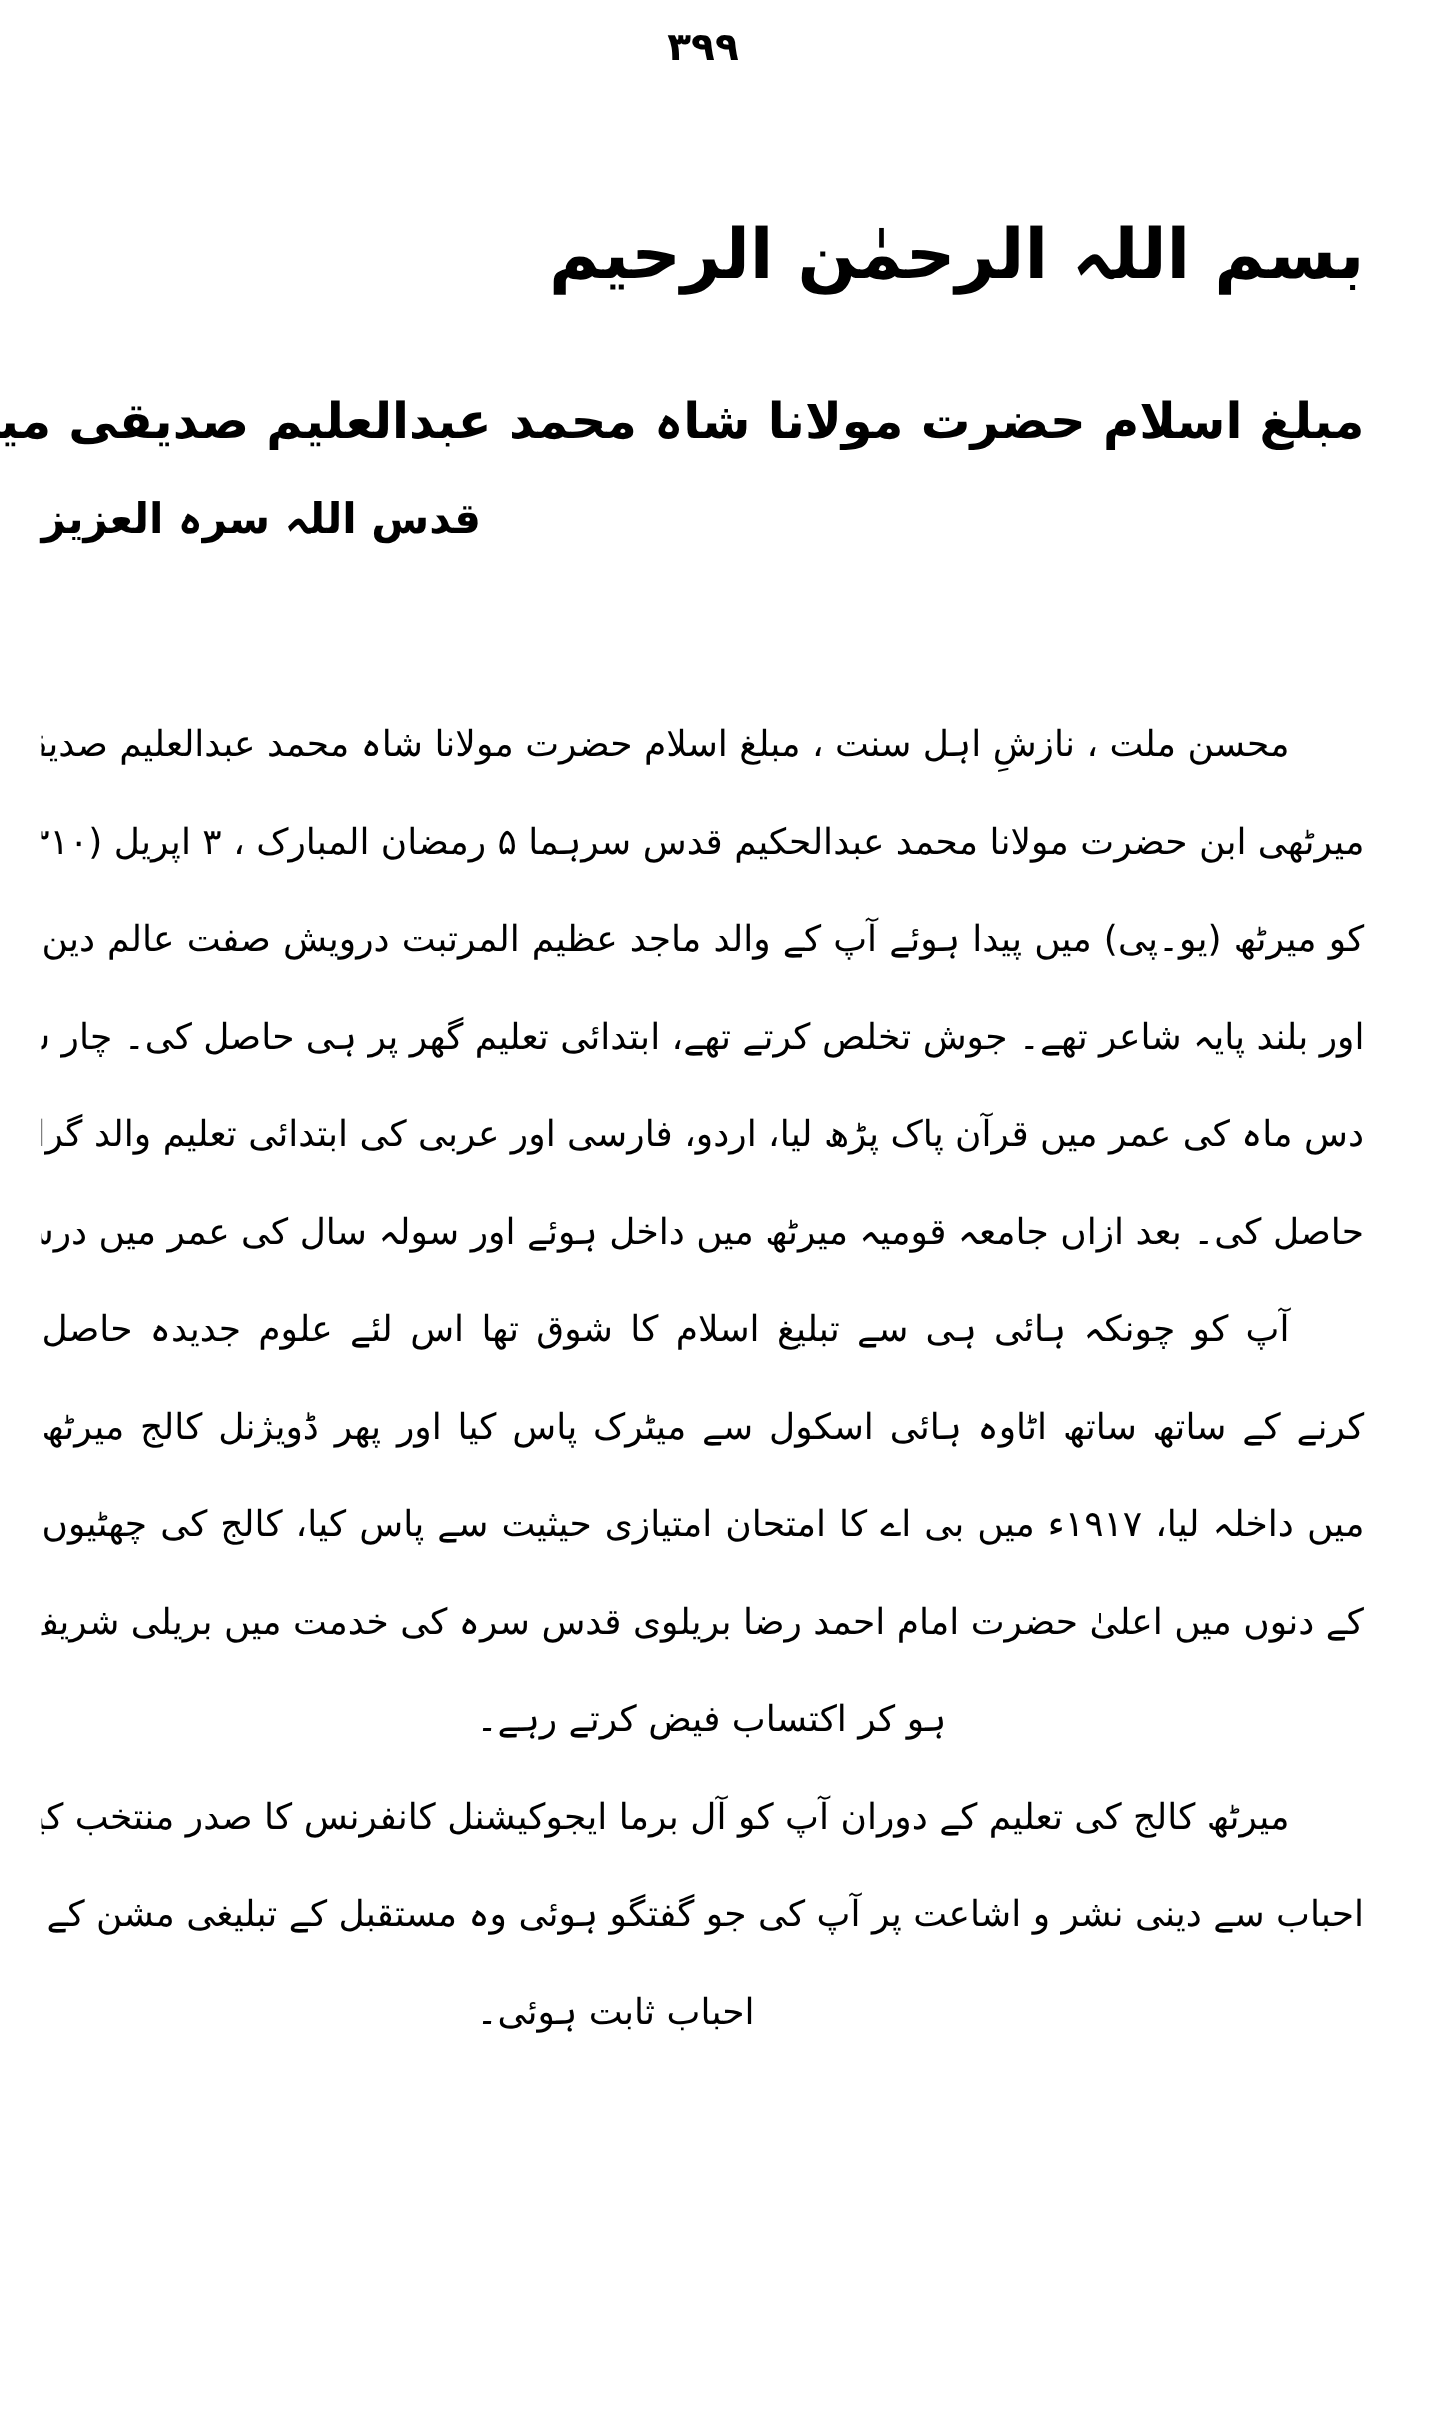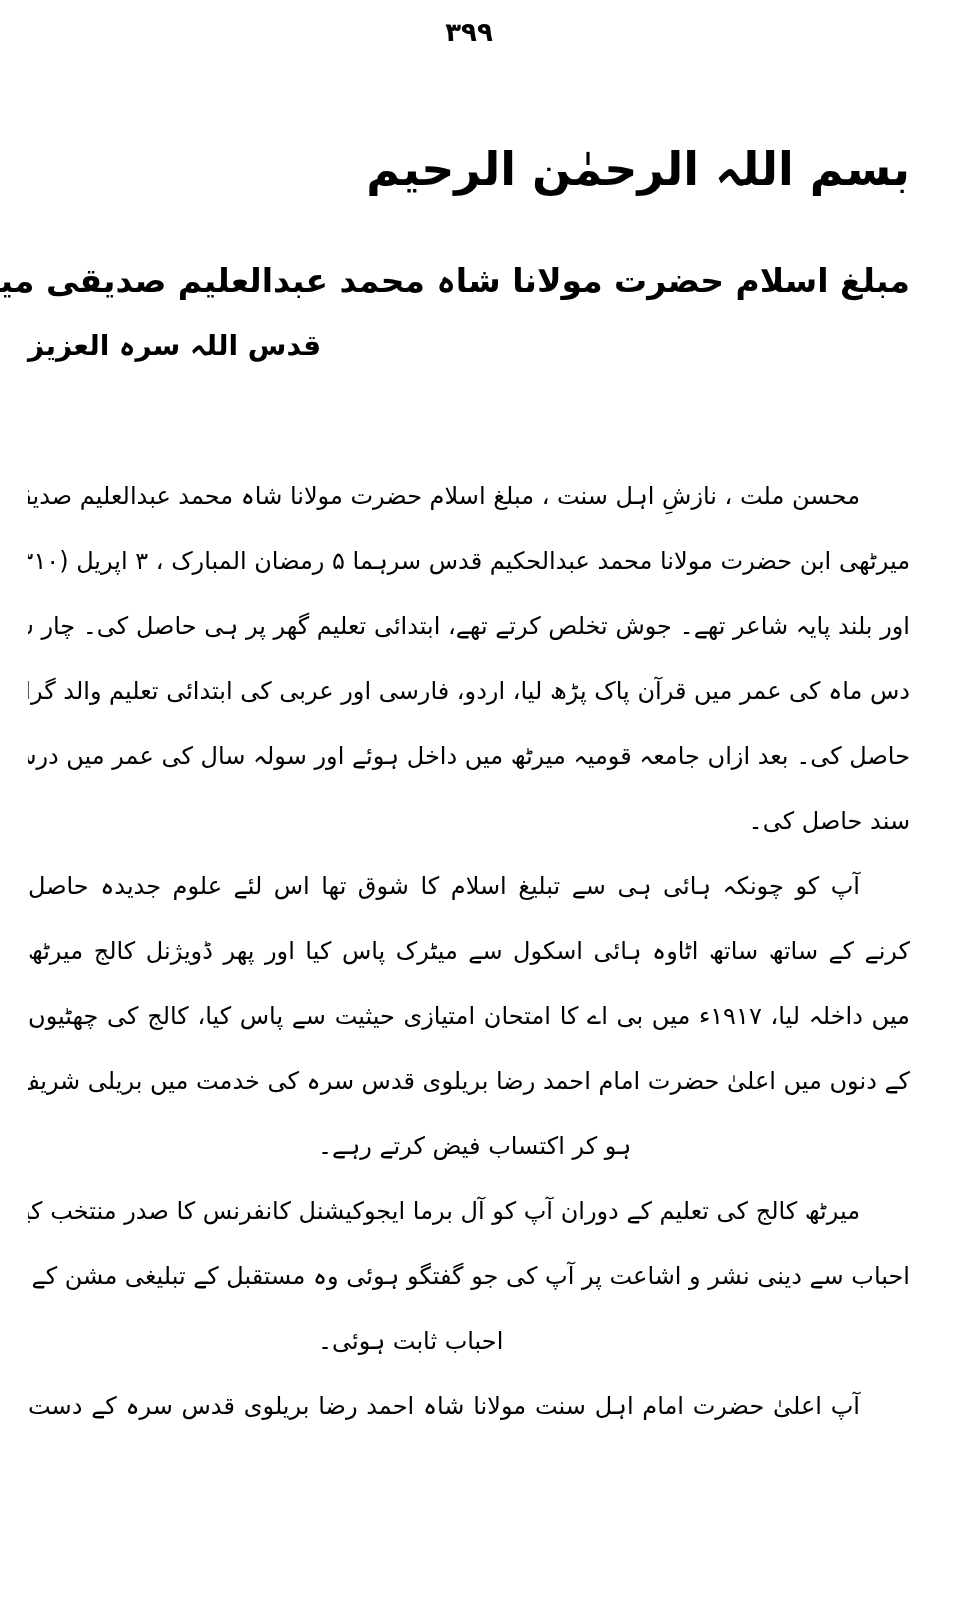--- a/index.html
+++ b/index.html
@@ -70,34 +70,31 @@
 
 <div class="page" style="background: rgb(255, 255, 255); color: rgb(0, 0, 0);">
   <div class="page-number">۳۹۹</div>
   <div class="bismillah">بسم اللہ الرحمٰن الرحیم</div>
   <div class="title">مبلغ اسلام حضرت مولانا شاہ محمد عبدالعلیم صدیقی میرٹھی</div>
   <div class="subtitle">قدس اللہ سرہ العزیز</div>
   <div class="body-text">
       <div class="para">
         <div class="line first">محسن ملت ، نازشِ اہل سنت ، مبلغ اسلام حضرت مولانا شاہ محمد عبدالعلیم صدیقی</div>
         <div class="line">میرٹھی ابن حضرت مولانا محمد عبدالحکیم قدس سرہما ۵ رمضان المبارک ، ۳ اپریل (۱۳۱۰ھ/۱۸۹۲ء)</div>
+        <div class="line">کو میرٹھ (یو۔پی) میں پیدا ہوئے آپ کے والد ماجد عظیم المرتبت درویش صفت عالم دین</div>
         <div class="line">اور بلند پایہ شاعر تھے۔ جوش تخلص کرتے تھے، ابتدائی تعلیم گھر پر ہی حاصل کی۔ چار سال</div>
         <div class="line">دس ماہ کی عمر میں قرآن پاک پڑھ لیا، اردو، فارسی اور عربی کی ابتدائی تعلیم والد گرامی سے</div>
         <div class="line">حاصل کی۔ بعد ازاں جامعہ قومیہ میرٹھ میں داخل ہوئے اور سولہ سال کی عمر میں درس نظامی کی</div>
-        <div class="line last">سند حاصل کی۔</div>
       </div>
       <div class="para">
         <div class="line first">آپ کو چونکہ ہائی ہی سے تبلیغ اسلام کا شوق تھا اس لئے علوم جدیدہ حاصل</div>
         <div class="line">کرنے کے ساتھ ساتھ اٹاوہ ہائی اسکول سے میٹرک پاس کیا اور پھر ڈویژنل کالج میرٹھ</div>
         <div class="line">میں داخلہ لیا، ۱۹۱۷ء میں بی اے کا امتحان امتیازی حیثیت سے پاس کیا، کالج کی چھٹیوں</div>
         <div class="line">کے دنوں میں اعلیٰ حضرت امام احمد رضا بریلوی قدس سرہ کی خدمت میں بریلی شریف حاضر</div>
         <div class="line last offset">ہو کر اکتساب فیض کرتے رہے۔</div>
       </div>
       <div class="para">
         <div class="line first">میرٹھ کالج کی تعلیم کے دوران آپ کو آل برما ایجوکیشنل کانفرنس کا صدر منتخب کیا</div>
         <div class="line">احباب سے دینی نشر و اشاعت پر آپ کی جو گفتگو ہوئی وہ مستقبل کے تبلیغی مشن کے لئے</div>
         <div class="line last offset">احباب ثابت ہوئی۔</div>
       </div>
-      <div class="para">
-        <div class="line first">آپ اعلیٰ حضرت امام اہل سنت مولانا شاہ احمد رضا بریلوی قدس سرہ کے دست</div>
-      </div>
     </div>
 </div>
 
 </body></html>

